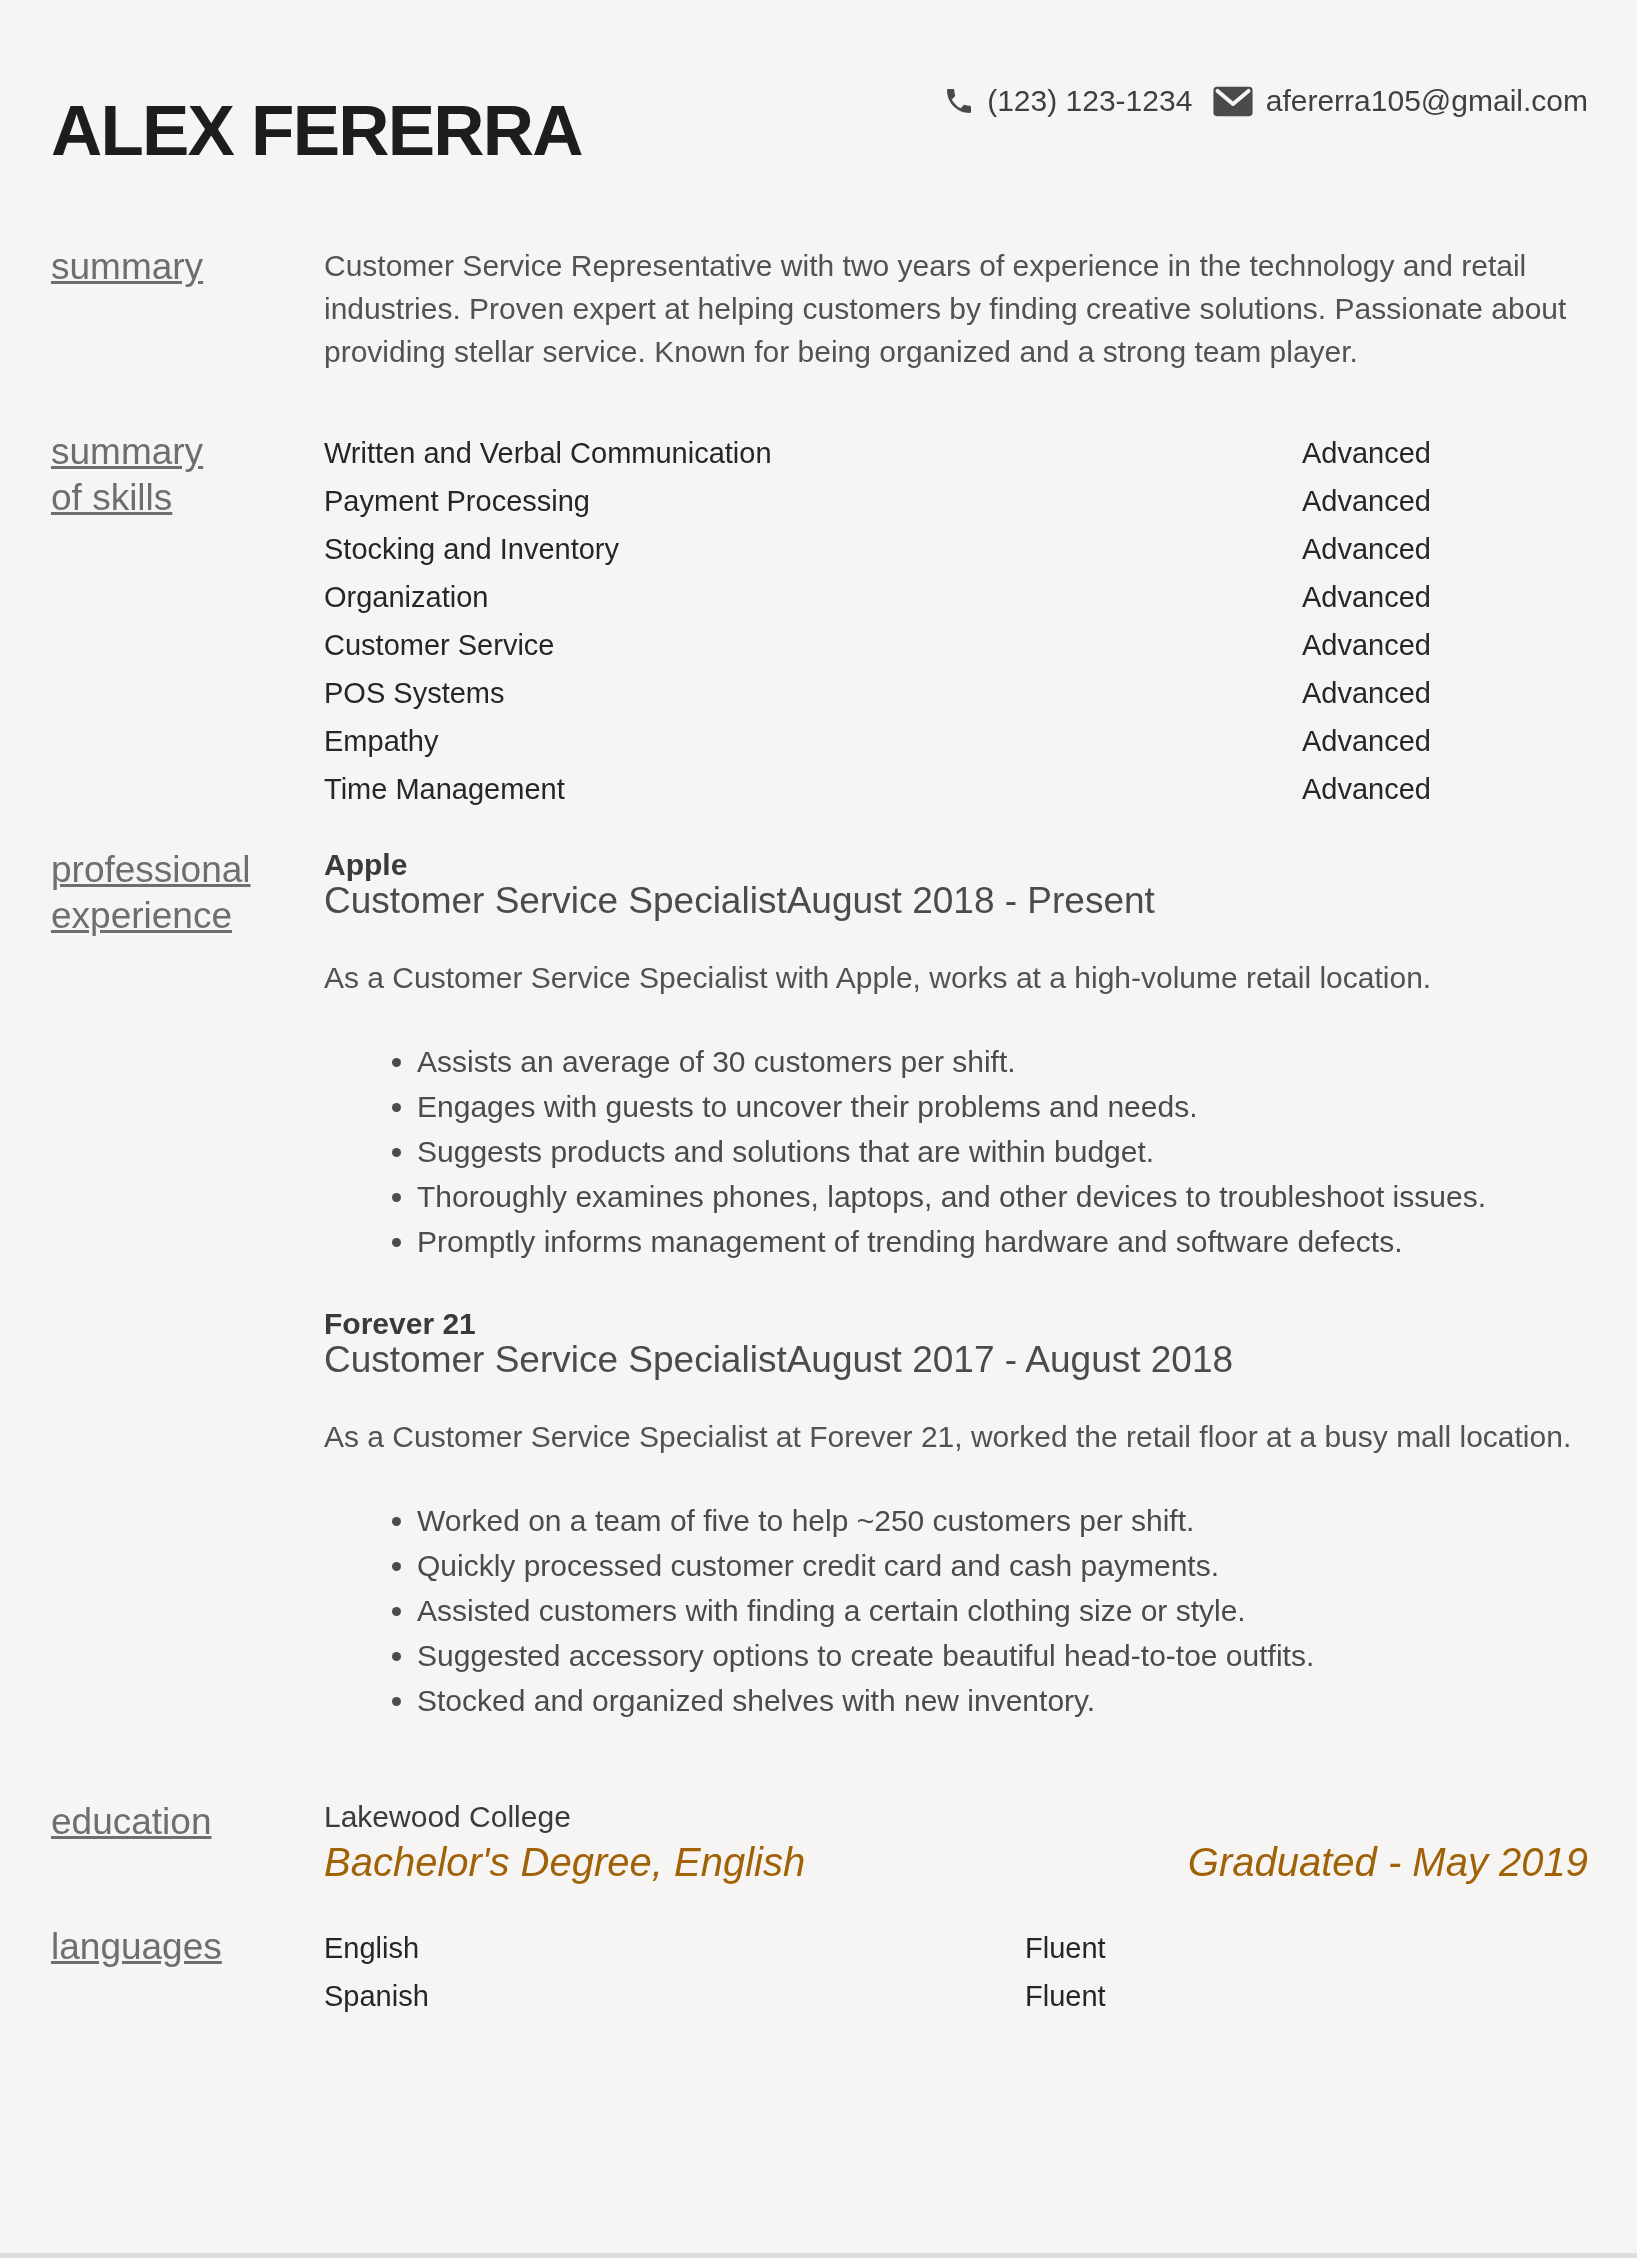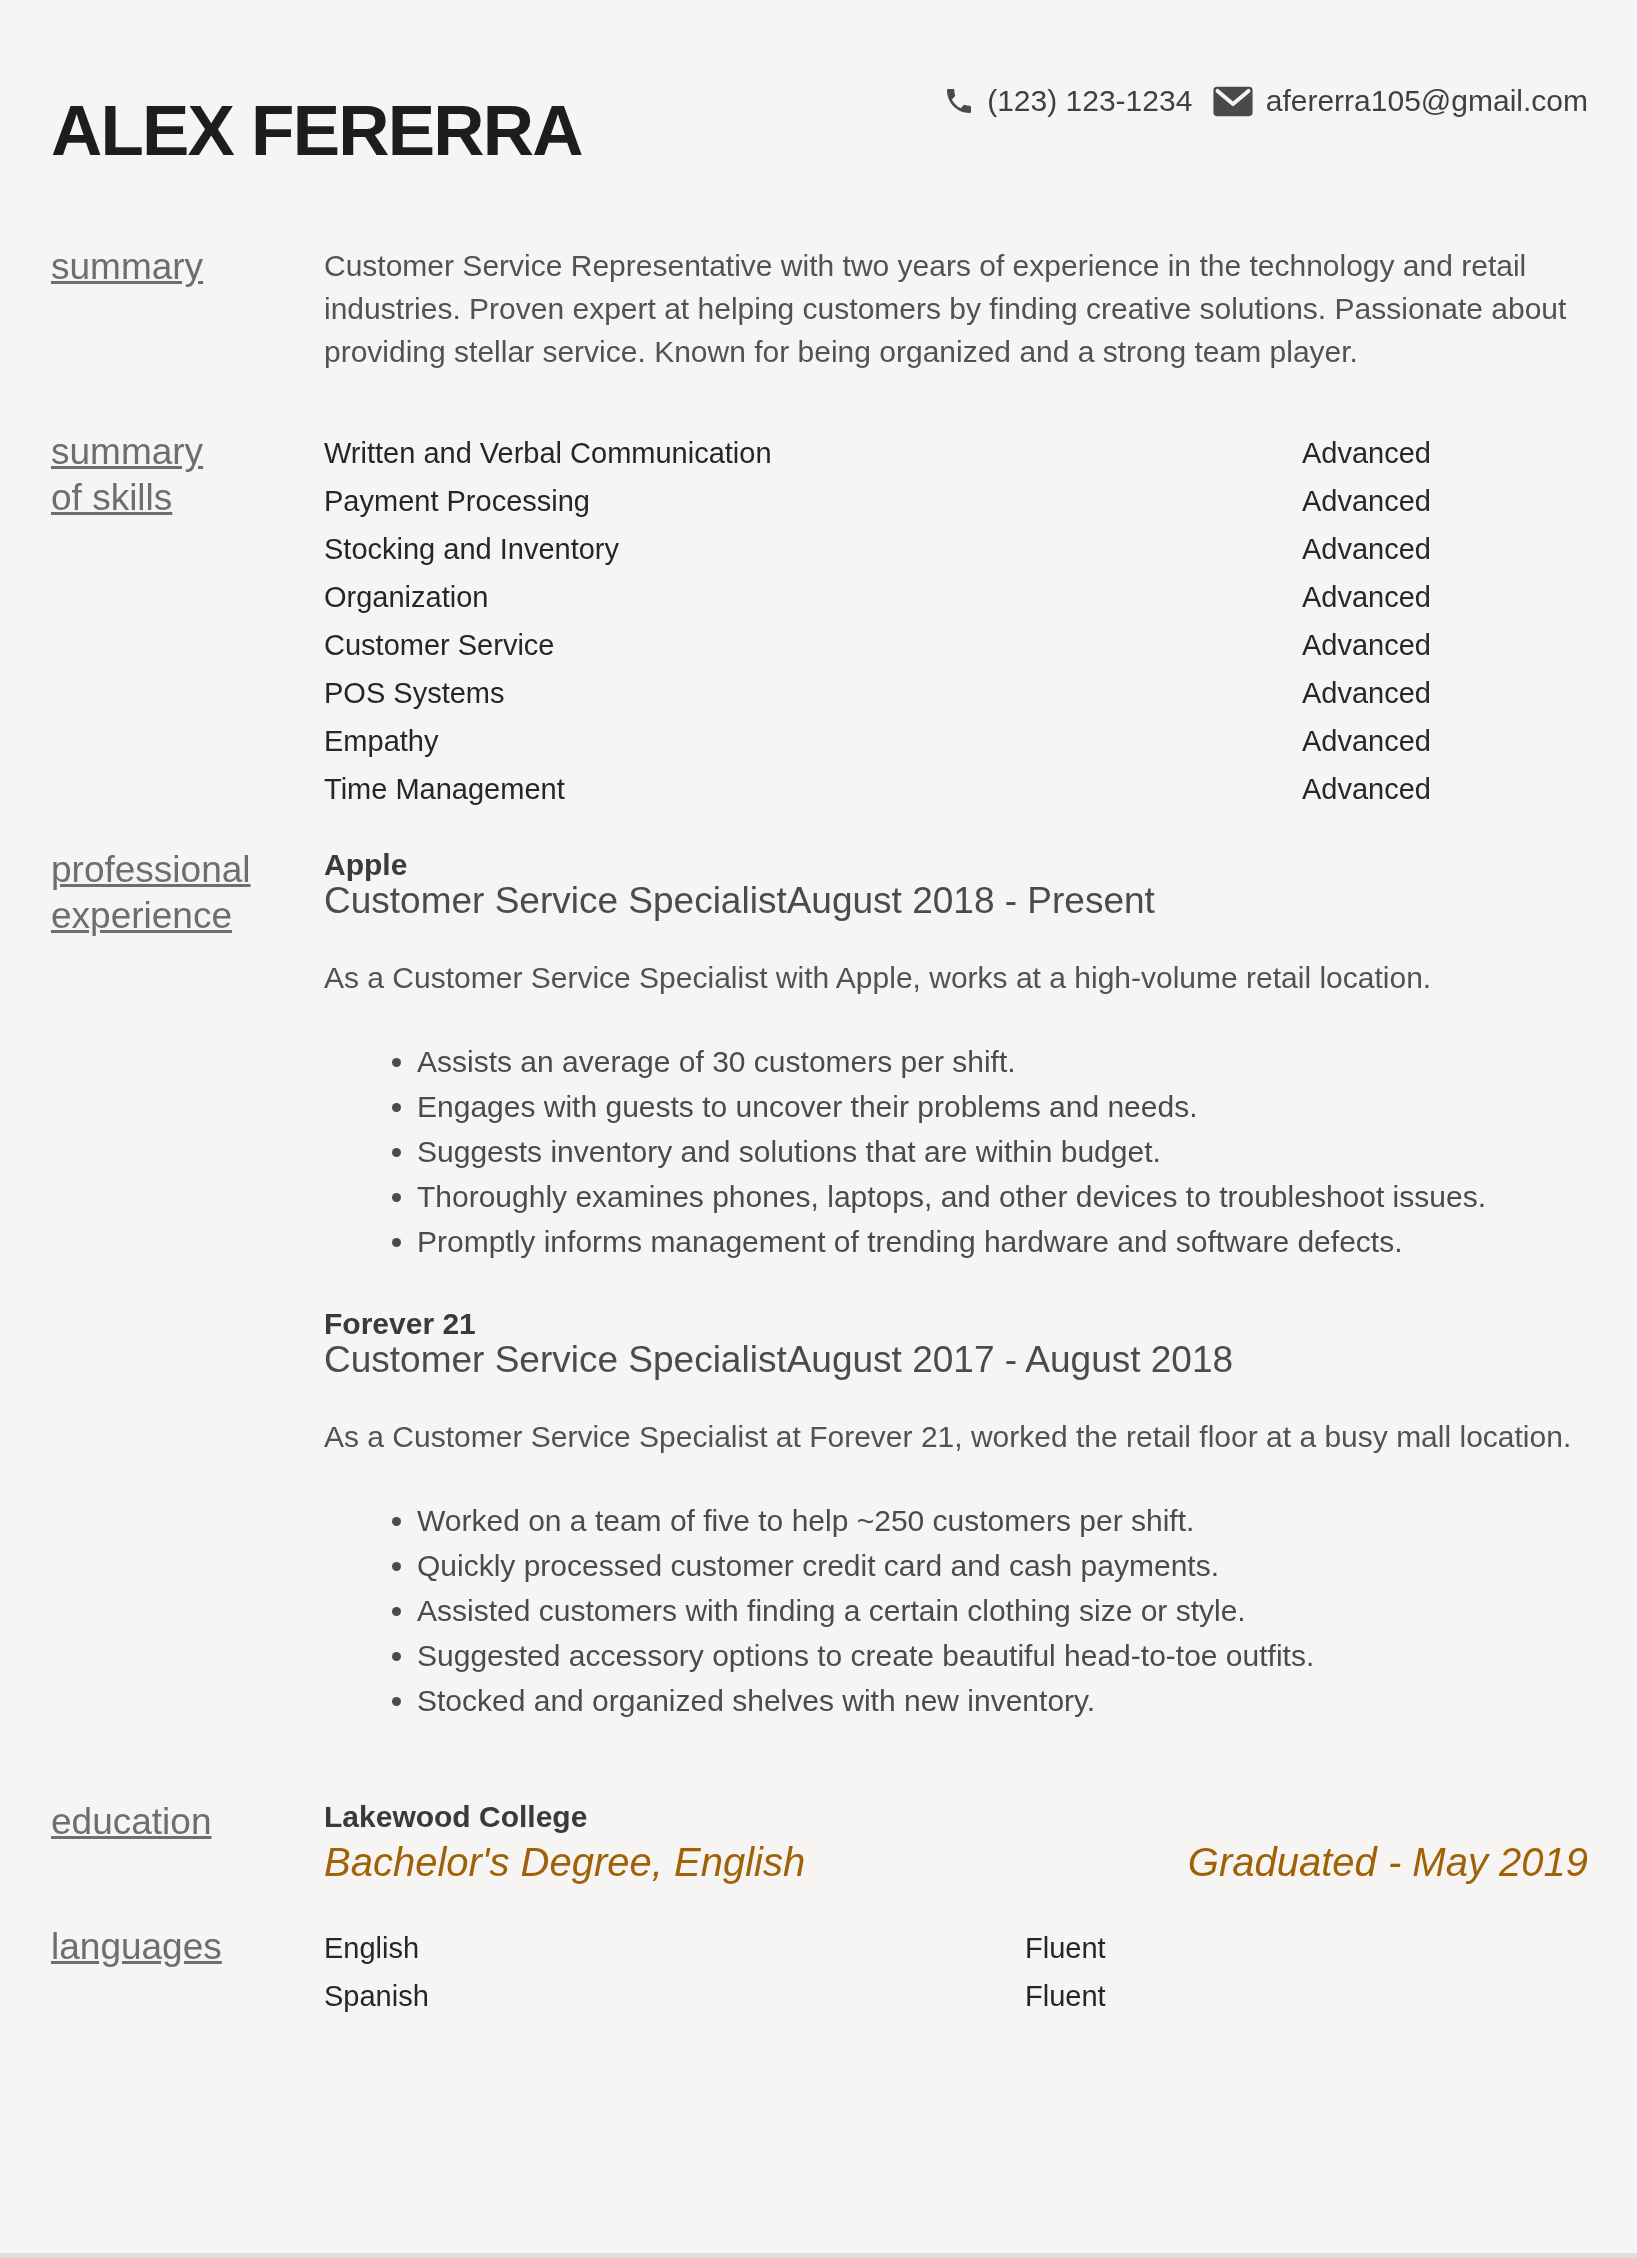--- a/index.html
+++ b/index.html
@@ -40,21 +40,21 @@
   .sec-exp { margin-top:34px; }
   .job-company { font-size:30px; font-weight:700; color:#3a3a3a; line-height:36px; }
   .job-titlerow { display:flex; justify-content:flex-start; font-size:37px; color:#4b4b4b; line-height:36px; }
   .job-desc { margin:37px 0 0 0; font-size:30px; line-height:44px; color:#525252; }
   .bullets { margin:39px 0 0 0; padding:0 0 0 93px; }
   .bullets li { font-size:30px; line-height:45px; color:#4b4b4b; }
   .bullets li::marker { color:#4b4b4b; }
   .job + .job { margin-top:42px; }
   
   .sec-edu { margin-top:76px; }
-  .edu-school { font-size:30px; font-weight:700; color:#3a3a3a; line-height:36px; }
+  .edu-school { font-size:30px; font-weight:400; color:#3a3a3a; line-height:36px; }
   .edu-row { display:flex; justify-content:space-between; margin-top:8.8px; font-size:40px; color:#a16207; line-height:36px;font-style:italic; }
   
   .sec-lang { margin-top:44px; }
   .lang-row { display:grid; grid-template-columns:701px 1fr; font-size:29px; line-height:48px; color:#262626; }
 </style>
 </head>
 <body>
 
 <div class="page">
 
@@ -140,21 +140,21 @@
         <div class="job-company">Apple</div>
         <div class="job-titlerow">
           <span>Customer Service Specialist</span>
           <span>August 2018 - Present</span>
         </div>
         <p class="job-desc">As a Customer Service Specialist with Apple, works at a high-volume retail location.</p>
         <ul class="bullets">
 
         <li>Assists an average of 30 customers per shift.</li>
             <li>Engages with guests to uncover their problems and needs.</li>
-            <li>Suggests inventory and solutions that are within budget.</li>
+            <li>Suggests products and solutions that are within budget.</li>
             <li>Thoroughly examines phones, laptops, and other devices to troubleshoot issues.</li>
             <li>Promptly informs management of trending hardware and software defects.</li>
           </ul>
       </div>
 
       <div class="job">
         <div class="job-company">Forever 21</div>
         <div class="job-titlerow">
           <span>Customer Service Specialist</span>
           <span>August 2017 - August 2018</span>

